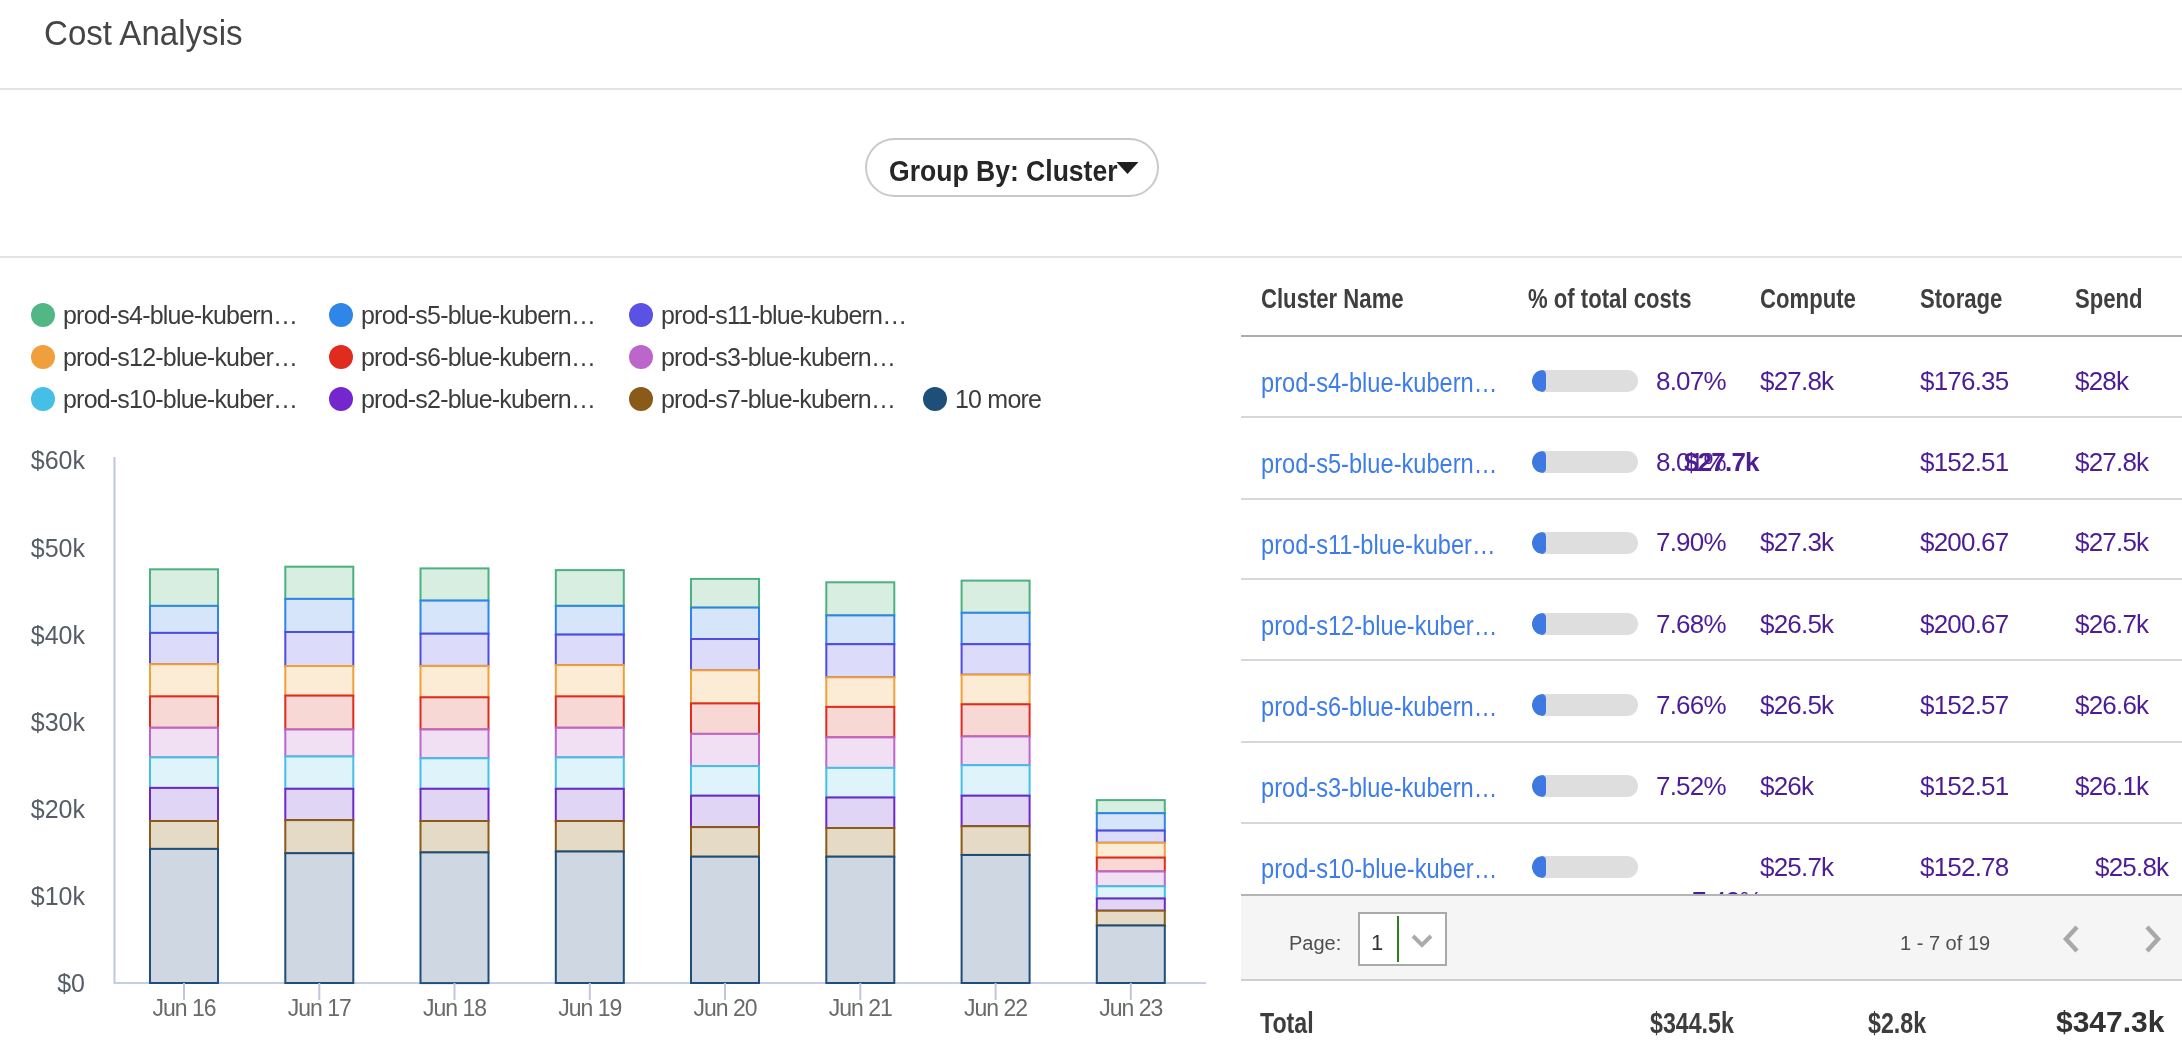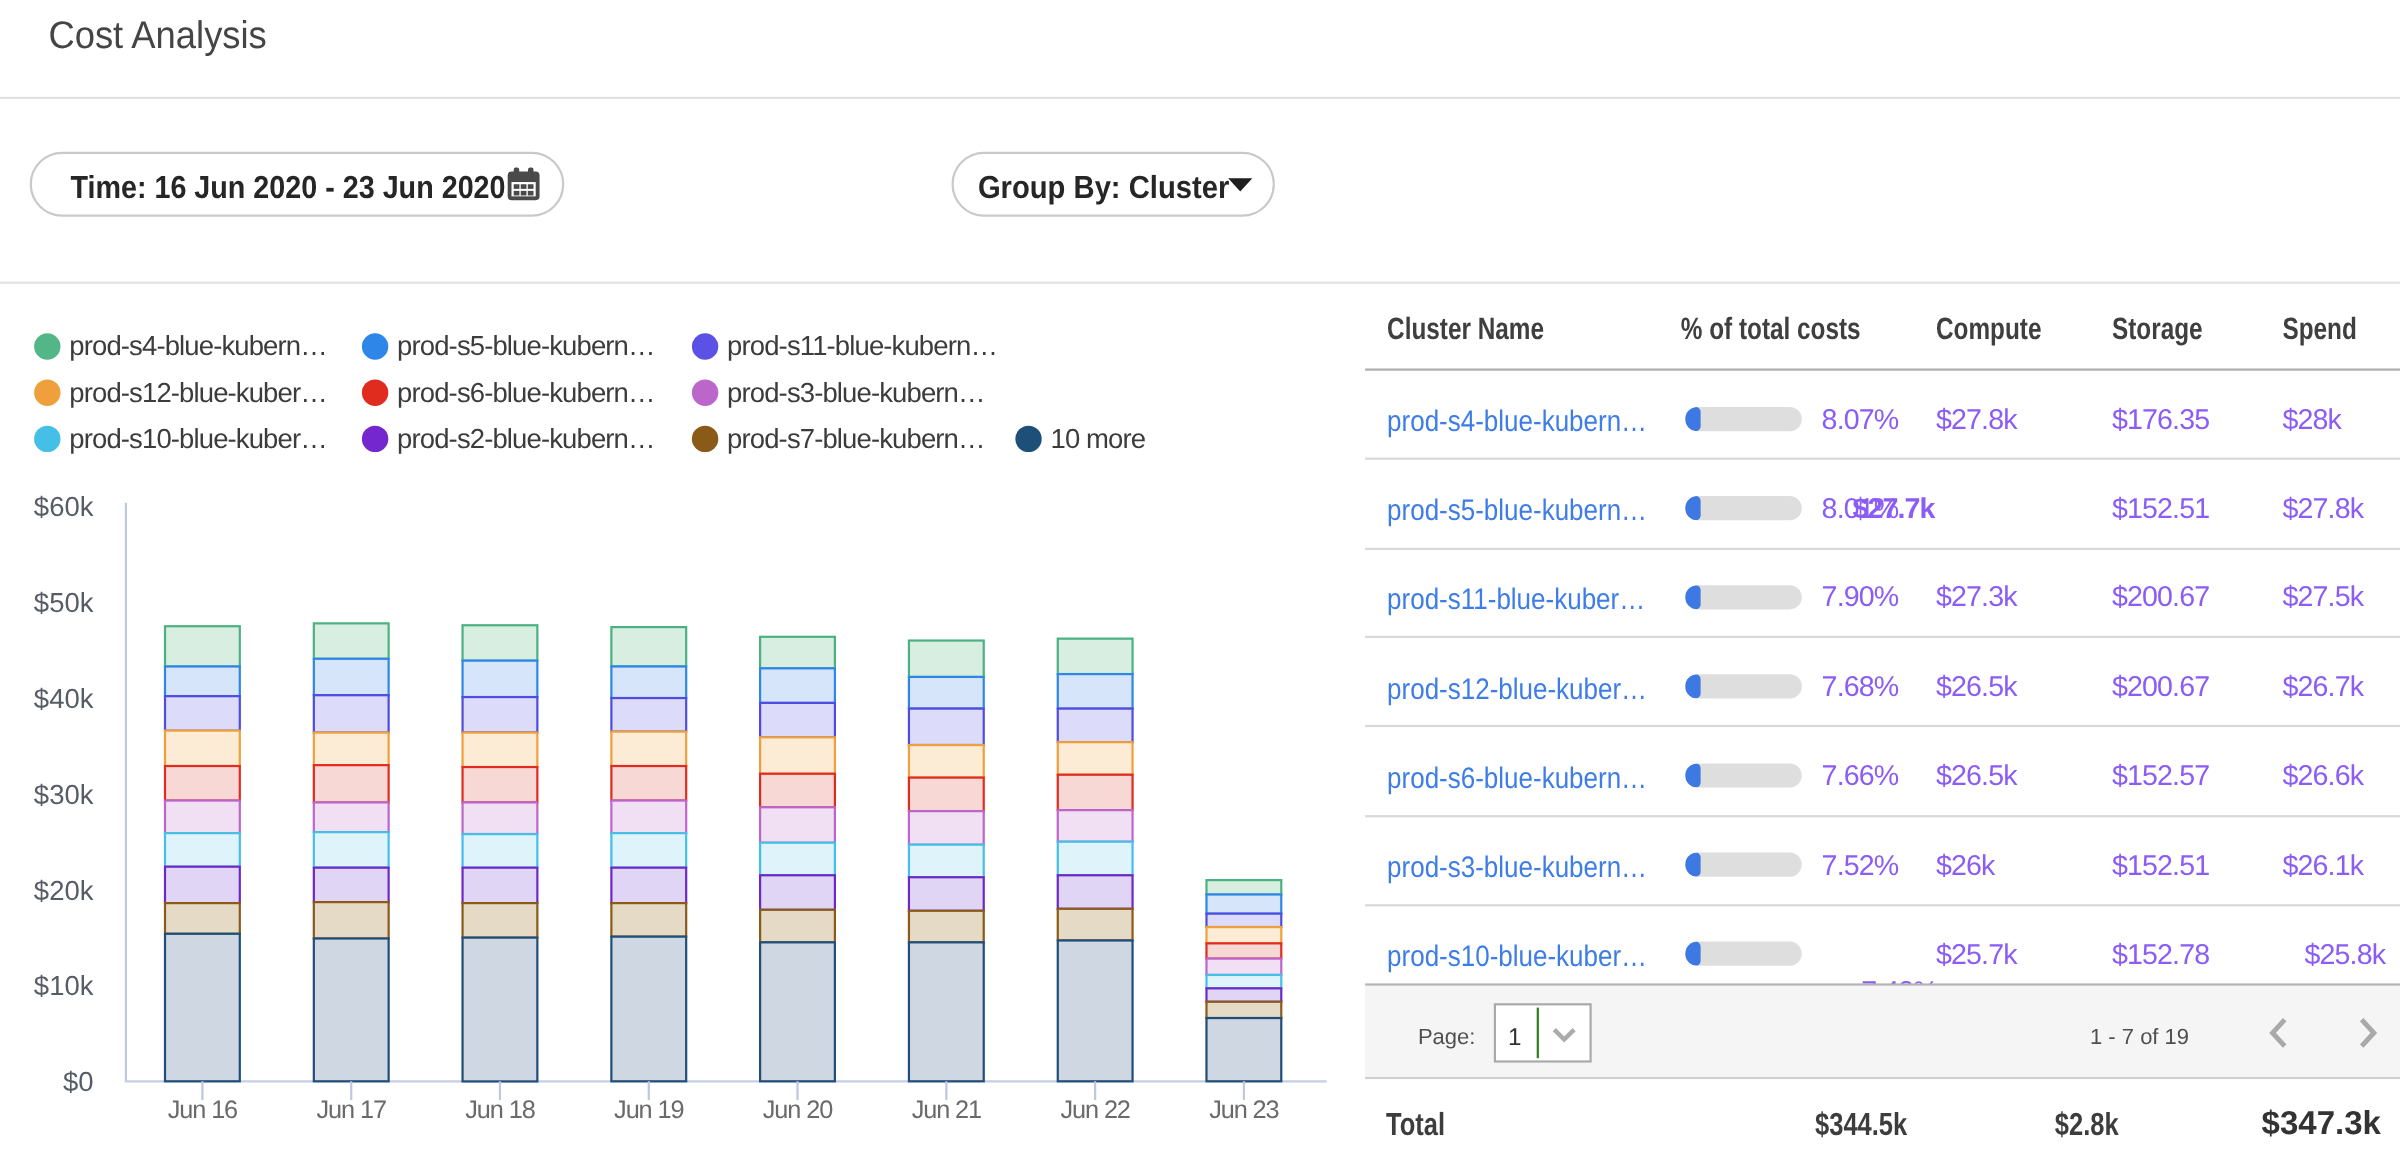--- a/index.html
+++ b/index.html
@@ -6,52 +6,37 @@
 #page { position:relative; width:2182px; height:1052px; background:#fff; overflow:hidden; }
 #title { position:absolute; left:44px; top:13px; font-size:35px; color:#454545; transform:scaleX(0.945); transform-origin:left center; }
 .fullline { position:absolute; left:0; width:2182px; height:2px; }
 .pill { position:absolute; top:138px; height:59px; border:2px solid #c9c9c9; border-radius:30px; display:flex; align-items:center; font-weight:bold; color:#262626; white-space:nowrap; }
 .pill span { display:inline-block; white-space:nowrap; transform-origin:left center; position:relative; top:4px; }
 .ldot { position:absolute; width:24px; height:24px; border-radius:50%; }
 .ltxt { position:absolute; font-size:25px; color:#3c3c3c; letter-spacing:-0.8px; line-height:31px; white-space:nowrap; }
 .th { position:absolute; font-size:28px; font-weight:bold; color:#3f3f3f; line-height:31px; transform:scaleX(0.79); transform-origin:left center; white-space:nowrap; }
 .hline { position:absolute; width:941px; height:2px; }
 .tlink { position:absolute; font-size:27px; color:#3E7DE8; line-height:33px; transform:scaleX(0.875); transform-origin:left center; white-space:nowrap; }
-.tval { position:absolute; font-size:26px; color:#8b5cf6; letter-spacing:-0.8px; line-height:33px; white-space:nowrap; }
+.tval { position:absolute; font-size:26px; color:#4c1d95; letter-spacing:-0.8px; line-height:33px; white-space:nowrap; }
 .pbar { position:absolute; width:106px; height:22px; border-radius:11px; background:#dedede; overflow:hidden; }
 .pfill { width:14px; height:22px; background:#3D78E3; border-radius:11px 5px 5px 11px; }
 .pagband { position:absolute; left:1241px; top:895px; width:941px; height:85px; background:#f5f5f5; }
 .ptext { position:absolute; font-size:20px; color:#4f4f4f; line-height:24px; letter-spacing:0; }
 .pselect { position:absolute; left:1358px; top:912px; width:89px; height:54px; background:#fff; border:2px solid #a9a9a9; }
 .pnum { position:absolute; left:11px; top:18px; font-size:22px; color:#333; line-height:22px; }
 .pgreen { position:absolute; left:37px; top:2px; width:2px; height:46px; background:#2e7d1e; }
 .tot { position:absolute; font-size:29px; font-weight:bold; color:#3d3d3d; line-height:34px; transform:scaleX(0.8); transform-origin:left center; white-space:nowrap; }
 .totbig { position:absolute; font-size:30px; font-weight:bold; color:#333; line-height:36px; white-space:nowrap; }
 </style></head>
 <body>
 <div id="page">
   <div id="title">Cost Analysis</div>
   <div class="fullline" style="top:88px;background:#e2e2e2;"></div>
   <div class="fullline" style="top:256px;background:#e2e2e2;"></div>
 
-  <div class="pill" style="left:27px;width:486px;padding:0 20px 0 35px;justify-content:space-between;">
-    <span style="width:396px;font-size:29px;transform:scaleX(0.9);">Time: 16 Jun 2020 - 23 Jun 2020</span>
-    <svg width="30" height="31" viewBox="0 0 30 31" style="flex:none;">
-<rect x="6" y="0" width="5" height="11" rx="2.5" fill="#4a4a4a"></rect>
-<rect x="19" y="0" width="5" height="11" rx="2.5" fill="#4a4a4a"></rect>
-<rect x="0.5" y="4" width="29" height="26" rx="3.5" fill="#4a4a4a"></rect>
-<rect x="4" y="13.5" width="22" height="13" fill="#ffffff"></rect>
-<rect x="6" y="15.5" width="5.2" height="4.2" fill="#4a4a4a"></rect>
-        <rect x="12.4" y="15.5" width="5.2" height="4.2" fill="#4a4a4a"></rect>
-        <rect x="18.8" y="15.5" width="5.2" height="4.2" fill="#4a4a4a"></rect>
-<rect x="6" y="21.5" width="5.2" height="4.2" fill="#4a4a4a"></rect>
-        <rect x="12.4" y="21.5" width="5.2" height="4.2" fill="#4a4a4a"></rect>
-        <rect x="18.8" y="21.5" width="5.2" height="4.2" fill="#4a4a4a"></rect>
-</svg>
-  </div>
   <div class="pill" style="left:865px;width:294px;padding-left:22px;">
     <span style="width:229px;font-size:29px;transform:scaleX(0.915);">Group By: Cluster</span>
       <svg width="23" height="14" viewBox="0 0 23 14" style="margin-left:-2px;flex:none;">
         <polygon points="0.5,1 22.5,1 11.5,13" fill="#1f1f1f"></polygon>
       </svg>
   </div>
 
   <div class="ldot" style="left:31px;top:303px;background:#53B687;"></div>
 <div class="ltxt" style="left:63px;top:300px;">prod-s4-blue-kubern…</div>
 <div class="ldot" style="left:329px;top:303px;background:#2E86E8;"></div>

